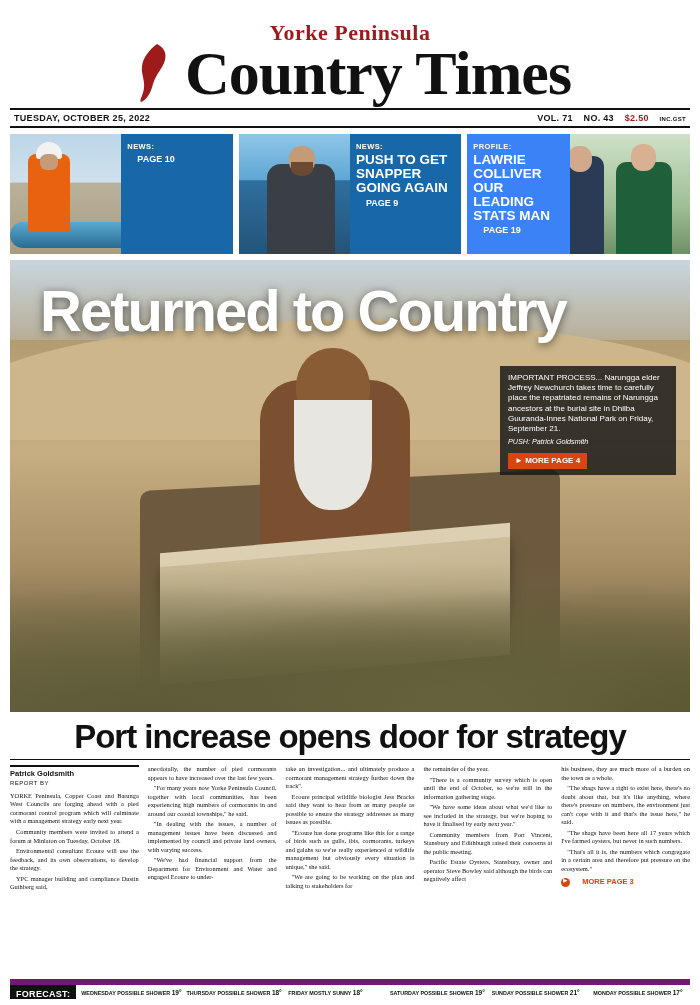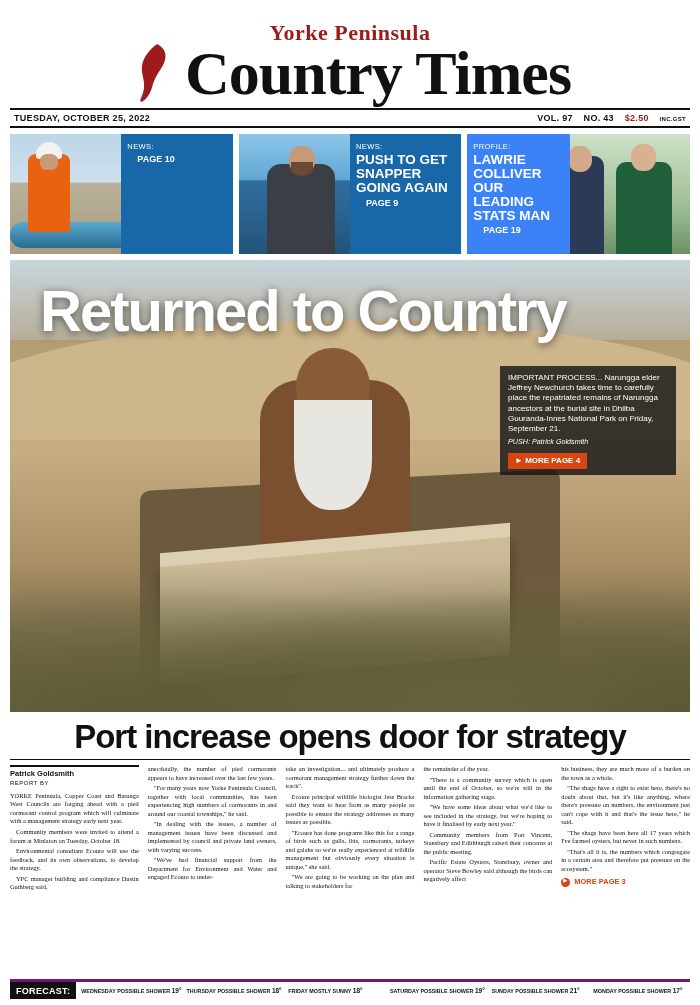--- a/index.html
+++ b/index.html
@@ -55,21 +55,21 @@
   .teaser { position: relative; flex: 1; overflow: hidden; display: flex; }
   .teaser .photo { position: absolute; inset: 0; }
   .teaser .band {
     position: relative; z-index: 2; width: 46%; height: 100%;
     padding: 8px 6px; color: #fff;
     font-family: "Liberation Sans", sans-serif;
   }
   .teaser.t1 .band { background: #1867a8; }
   .teaser.t2 .band { background: #1867a8; }
   .teaser.t3 .band { background: #3b82f6; }
-  .teaser .label { font-size: 7.5px; font-weight: normal; letter-spacing: 0.4px; }
+  .teaser .label { font-size: 7.5px; font-weight: bold; letter-spacing: 0.4px; }
   .teaser .head { font-size: 13.5px; font-weight: bold; line-height: 1.03; margin-top: 2px; text-transform: uppercase; }
   .teaser .page { font-size: 9px; font-weight: bold; margin-top: 3px; }
   .teaser.t1 .band { width: 50%; left: 50%; }
   .teaser.t2 .band { width: 50%; left: 50%; }
   .teaser.t3 .band { width: 46%; }
 
   
   .ph-worker { background:
      linear-gradient(180deg,#bcd6e8 0%, #cfe0ec 40%, #b9b29a 41%, #a89b80 100%); }
   .ph-worker .hi-vis { position:absolute; left:18px; top:20px; width:42px; height:78px; background:#e8620f; border-radius:8px 8px 2px 2px; }
@@ -132,29 +132,29 @@
   }
   .rule { border-top: 1px solid #111; margin-top: 6px; }
 
   
   .cols { display: flex; gap: 9px; margin-top: 5px; }
   .col { flex: 1; font-size: 6.4px; line-height: 1.33; text-align: justify; }
   .col p { margin: 0 0 2px 0; text-indent: 6px; }
   .col p.first { text-indent: 0; }
   .byline-name { font-family: "Liberation Sans", sans-serif; font-weight: bold; font-size: 7.5px; border-top: 2px solid #111; padding-top: 2px; }
   .byline-role { font-family: "Liberation Sans", sans-serif; font-size: 6px; letter-spacing: .5px; margin-top: 1px; margin-bottom: 4px; }
-  .more-inline { display: flex; align-items: center; gap: 4px; margin-top: 4px; font-family: "Liberation Sans", sans-serif; font-weight: bold; font-size: 7.5px; color: #d8450f; }
+  .more-inline { display: flex; align-items: center; gap: 12px; margin-top: 4px; font-family: "Liberation Sans", sans-serif; font-weight: bold; font-size: 7.5px; color: #d8450f; }
   .more-dot { width: 9px; height: 9px; border-radius: 50%; background: #d8450f; display:inline-block; position: relative; }
   .more-dot:after { content:"▶"; position:absolute; left:2px; top:-1px; font-size:5px; color:#fff; }
 
   
   .forecast {
     position: absolute; left: 10px; right: 10px; bottom: 6px;
     display: flex; align-items: stretch;
-    border-top: 3px solid #701a75; height: 20px;
+    border-top: 6px solid #701a75; height: 20px;
   }
   .fc-label {
     background: #111; color: #fff; font-family: "Liberation Sans", sans-serif;
     font-weight: bold; font-size: 9px; padding: 4px 6px; letter-spacing: .3px;
   }
   .fc-items { display: flex; flex: 1; align-items: center; }
   .fc-item { flex: 1; font-family: "Liberation Sans", sans-serif; font-size: 5.4px; font-weight: bold; padding-left: 5px; white-space: nowrap; }
   .fc-item .deg { font-size: 6.5px; }
 </style>
 </head>
@@ -170,21 +170,21 @@
           <path d="M28 2 C20 8, 14 16, 13 24 C12 32, 16 38, 15 46 C14 54, 10 58, 12 60 C18 58, 22 50, 24 42 C27 32, 34 26, 36 18 C38 10, 34 5, 28 2 Z" fill="#9e1b1b"></path>
         </svg>
       </span>
       <span class="main-title">Country Times</span>
     </div>
   </div>
 
   <div class="infobar">
     <div class="left">TUESDAY, OCTOBER 25, 2022</div>
     <div class="right">
-      <span>VOL. 97</span>
+      <span>VOL. 71</span>
       <span>NO. 43</span>
       <span class="price">$2.50</span>
       <span class="gst">INC.GST</span>
     </div>
   </div>
 
   <div class="teasers">
 
     <div class="teaser t1">
       <div class="photo ph-worker">

